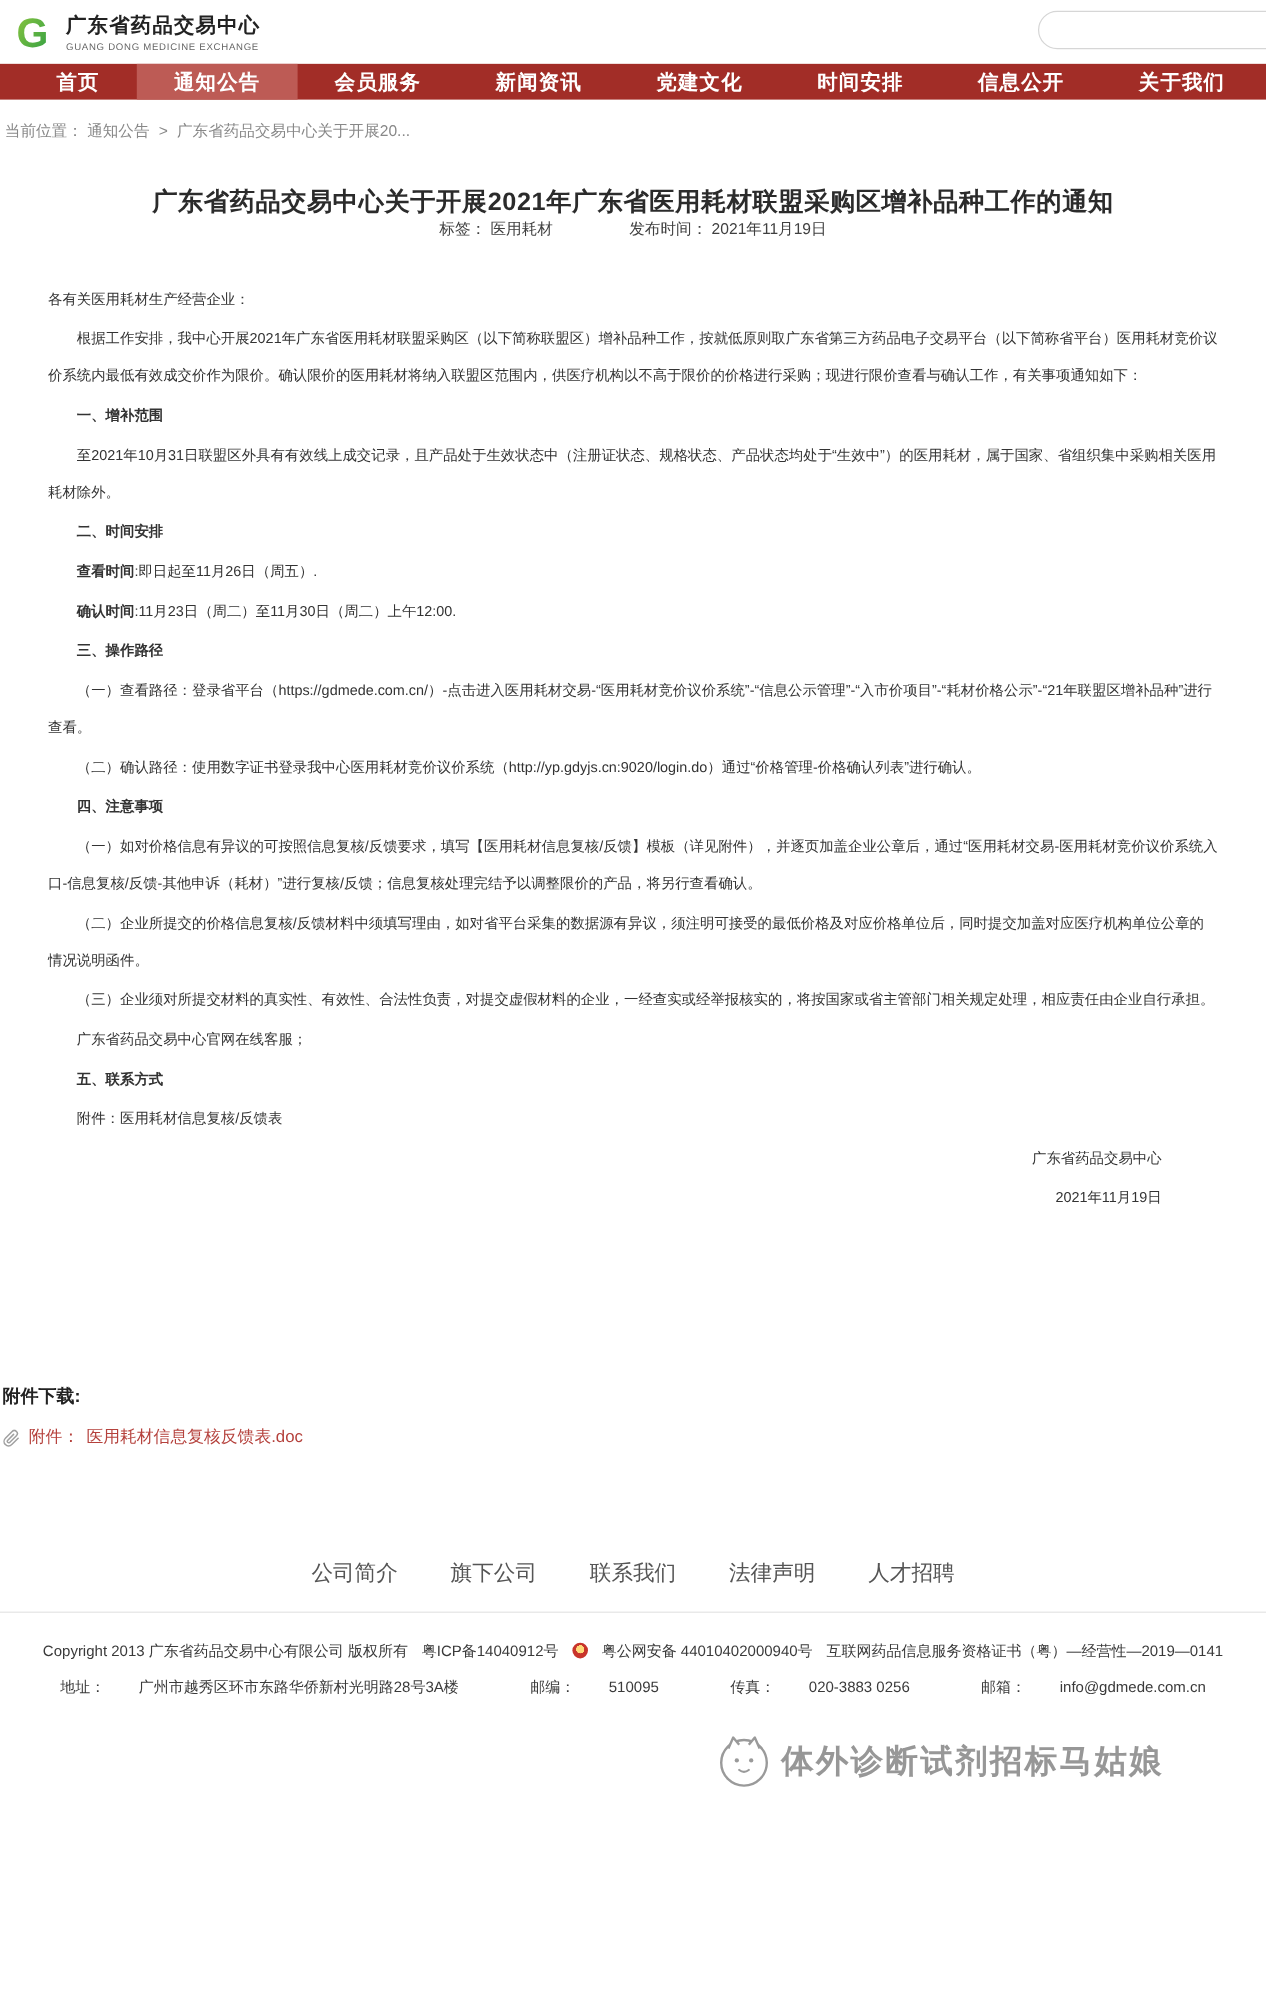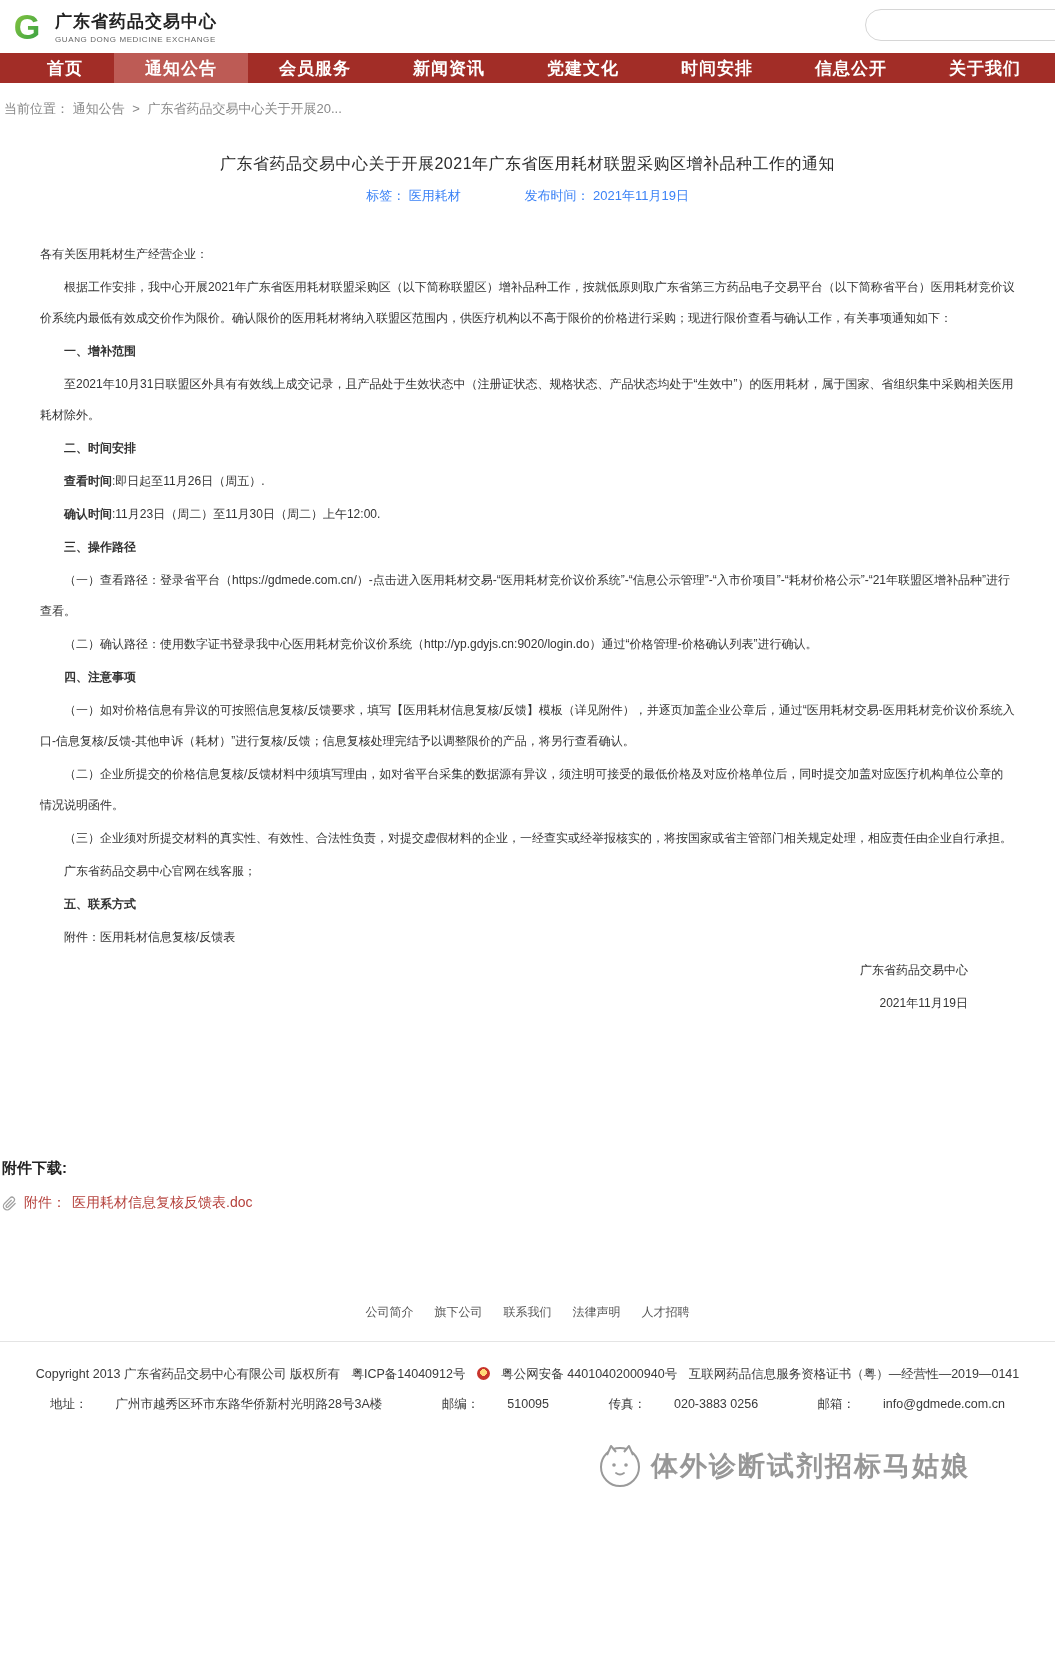--- a/index.html
+++ b/index.html
@@ -20,41 +20,41 @@
   .nav-item{display:flex;align-items:center;padding:0 31px;color:#fff;font-size:17px;font-weight:bold;text-decoration:none;letter-spacing:1px;cursor:pointer;}
   .nav-item.active{background:#bd5b55;}
 
   
   .breadcrumb{padding:17px 4px 0 4px;font-size:13px;color:#888;}
   .breadcrumb a{color:#888;text-decoration:none;cursor:pointer;}
   .breadcrumb .sep{margin:0 4px;}
 
   
   .article{margin:0 40px;}
-  .art-title{font-size:16px;font-weight:normal;color:#2b2b2b;text-align:center;margin:36px 0 0 0;letter-spacing:.5px;}
-  .meta{text-align:center;margin-top:12px;font-size:13px;color:#3b82f6;}
+  .art-title{font-size:21px;font-weight:bold;color:#2b2b2b;text-align:center;margin:36px 0 0 0;letter-spacing:.5px;}
+  .meta{text-align:center;margin-top:0;font-size:13px;color:#404040;}
   .meta .meta-item{margin:0 30px;}
   .art-body{margin-top:34px;font-size:12px;color:#333;}
   .art-body p{margin:2px 0;line-height:31px;}
   .art-body p.ind{text-indent:2em;}
   .art-body p.h{font-weight:bold;}
   .art-body b{font-weight:bold;}
   .art-body p.sign{text-align:right;padding-right:47px;}
 
   
   .attach{margin-top:140px;padding-left:2px;}
   .attach-title{font-size:15px;font-weight:bold;color:#222;}
   .attach-item{margin-top:16px;display:flex;align-items:center;font-size:14px;}
   .clip-icon{width:15px;height:15px;margin-right:7px;flex:0 0 15px;}
   .attach-link{color:#b5413c;text-decoration:none;cursor:pointer;}
   .attach-link .lbl{margin-right:6px;}
 
   
   footer{margin-top:92px;}
-  .flinks{display:flex;justify-content:center;gap:21px;font-size:12px;color:#555;}
+  .flinks{display:flex;justify-content:center;gap:44px;font-size:18px;color:#555;}
   .flinks a{color:#555;text-decoration:none;cursor:pointer;}
   .fdivider{border-top:1px solid #e4e4e4;margin-top:20px;}
   .copyright{margin-top:24px;text-align:center;font-size:12.5px;color:#3a3a3a;}
   .copyright span{margin:0 4px;}
   .badge{display:inline-block;width:13px;height:13px;border-radius:50%;vertical-align:-2px;background:radial-gradient(circle at 50% 42%,#ffd978 0 34%,#c8342b 35% 100%);}
   .addr{margin-top:13px;text-align:center;font-size:12.5px;color:#3a3a3a;}
   .addr span{margin:0 14px;}
 
   
   .watermark{display:flex;justify-content:flex-end;align-items:center;margin:30px 85px 30px 0;}

